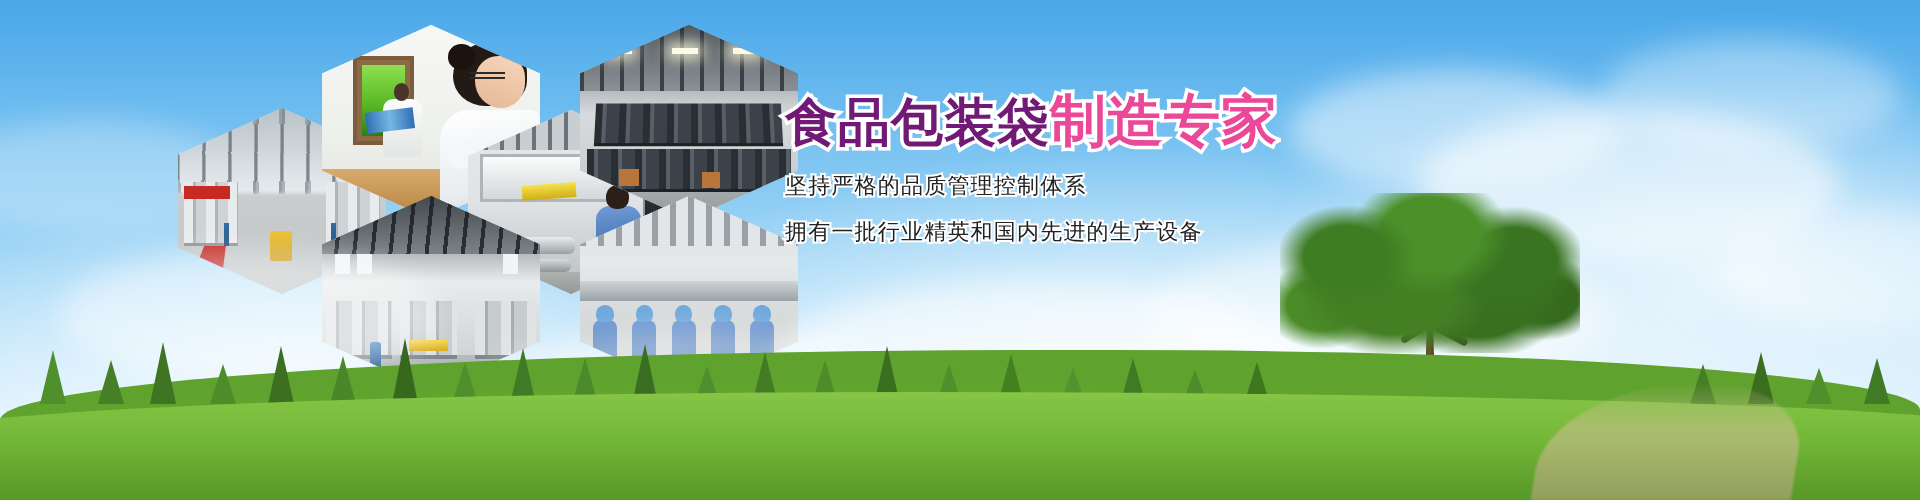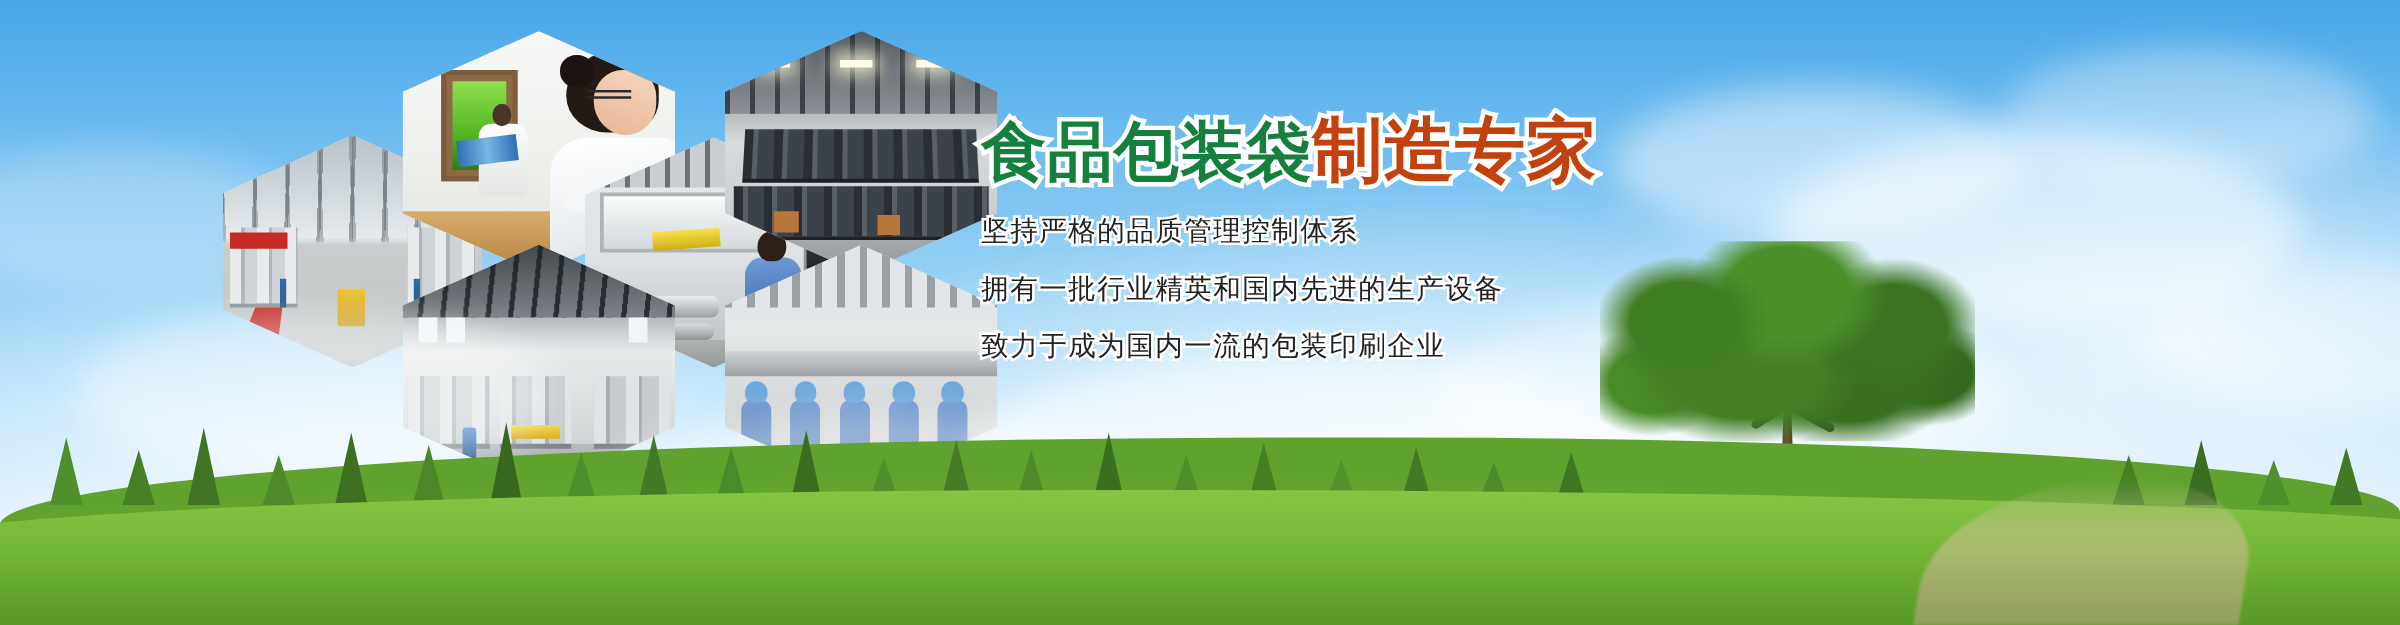--- a/index.html
+++ b/index.html
@@ -265,27 +265,27 @@
 
   
   .textblock { position:absolute; left:785px; top:92px; width:700px; }
 
   .headline {
     font-size:52px; line-height:1.02; font-weight:bold; letter-spacing:1px;
     white-space:nowrap;
   }
   .headline span { display:inline-block; }
   .hl-black {
-    color:#15803d;
+    color:#701a75;
     -webkit-text-stroke:7px #ffffff;
     paint-order:stroke fill;
     text-shadow:0 0 2px rgba(255,255,255,.9);
   }
   .hl-green {
-    color:#c2410c;
+    color:#ec4899;
     -webkit-text-stroke:7px #ffffff;
     paint-order:stroke fill;
     font-size:56px;
   }
 
   .sublines { margin-top:26px; }
   .subline {
     font-size:22px; color:#222; line-height:1.0;
     margin-bottom:24px; letter-spacing:1.2px; white-space:nowrap;
     -webkit-text-stroke:4px #ffffff;
@@ -446,17 +446,16 @@
   <div class="field-shadow"></div>
 
   <div class="textblock">
     <div class="headline">
       <span class="hl-black">食品包装袋</span><span class="hl-green">制造专家</span>
     </div>
 
     <div class="sublines">
       <div class="subline">坚持严格的品质管理控制体系</div>
       <div class="subline">拥有一批行业精英和国内先进的生产设备</div>
-      <div class="subline">致力于成为国内一流的包装印刷企业</div>
     </div>
   </div>
 
 </div>
 
 </body></html>

